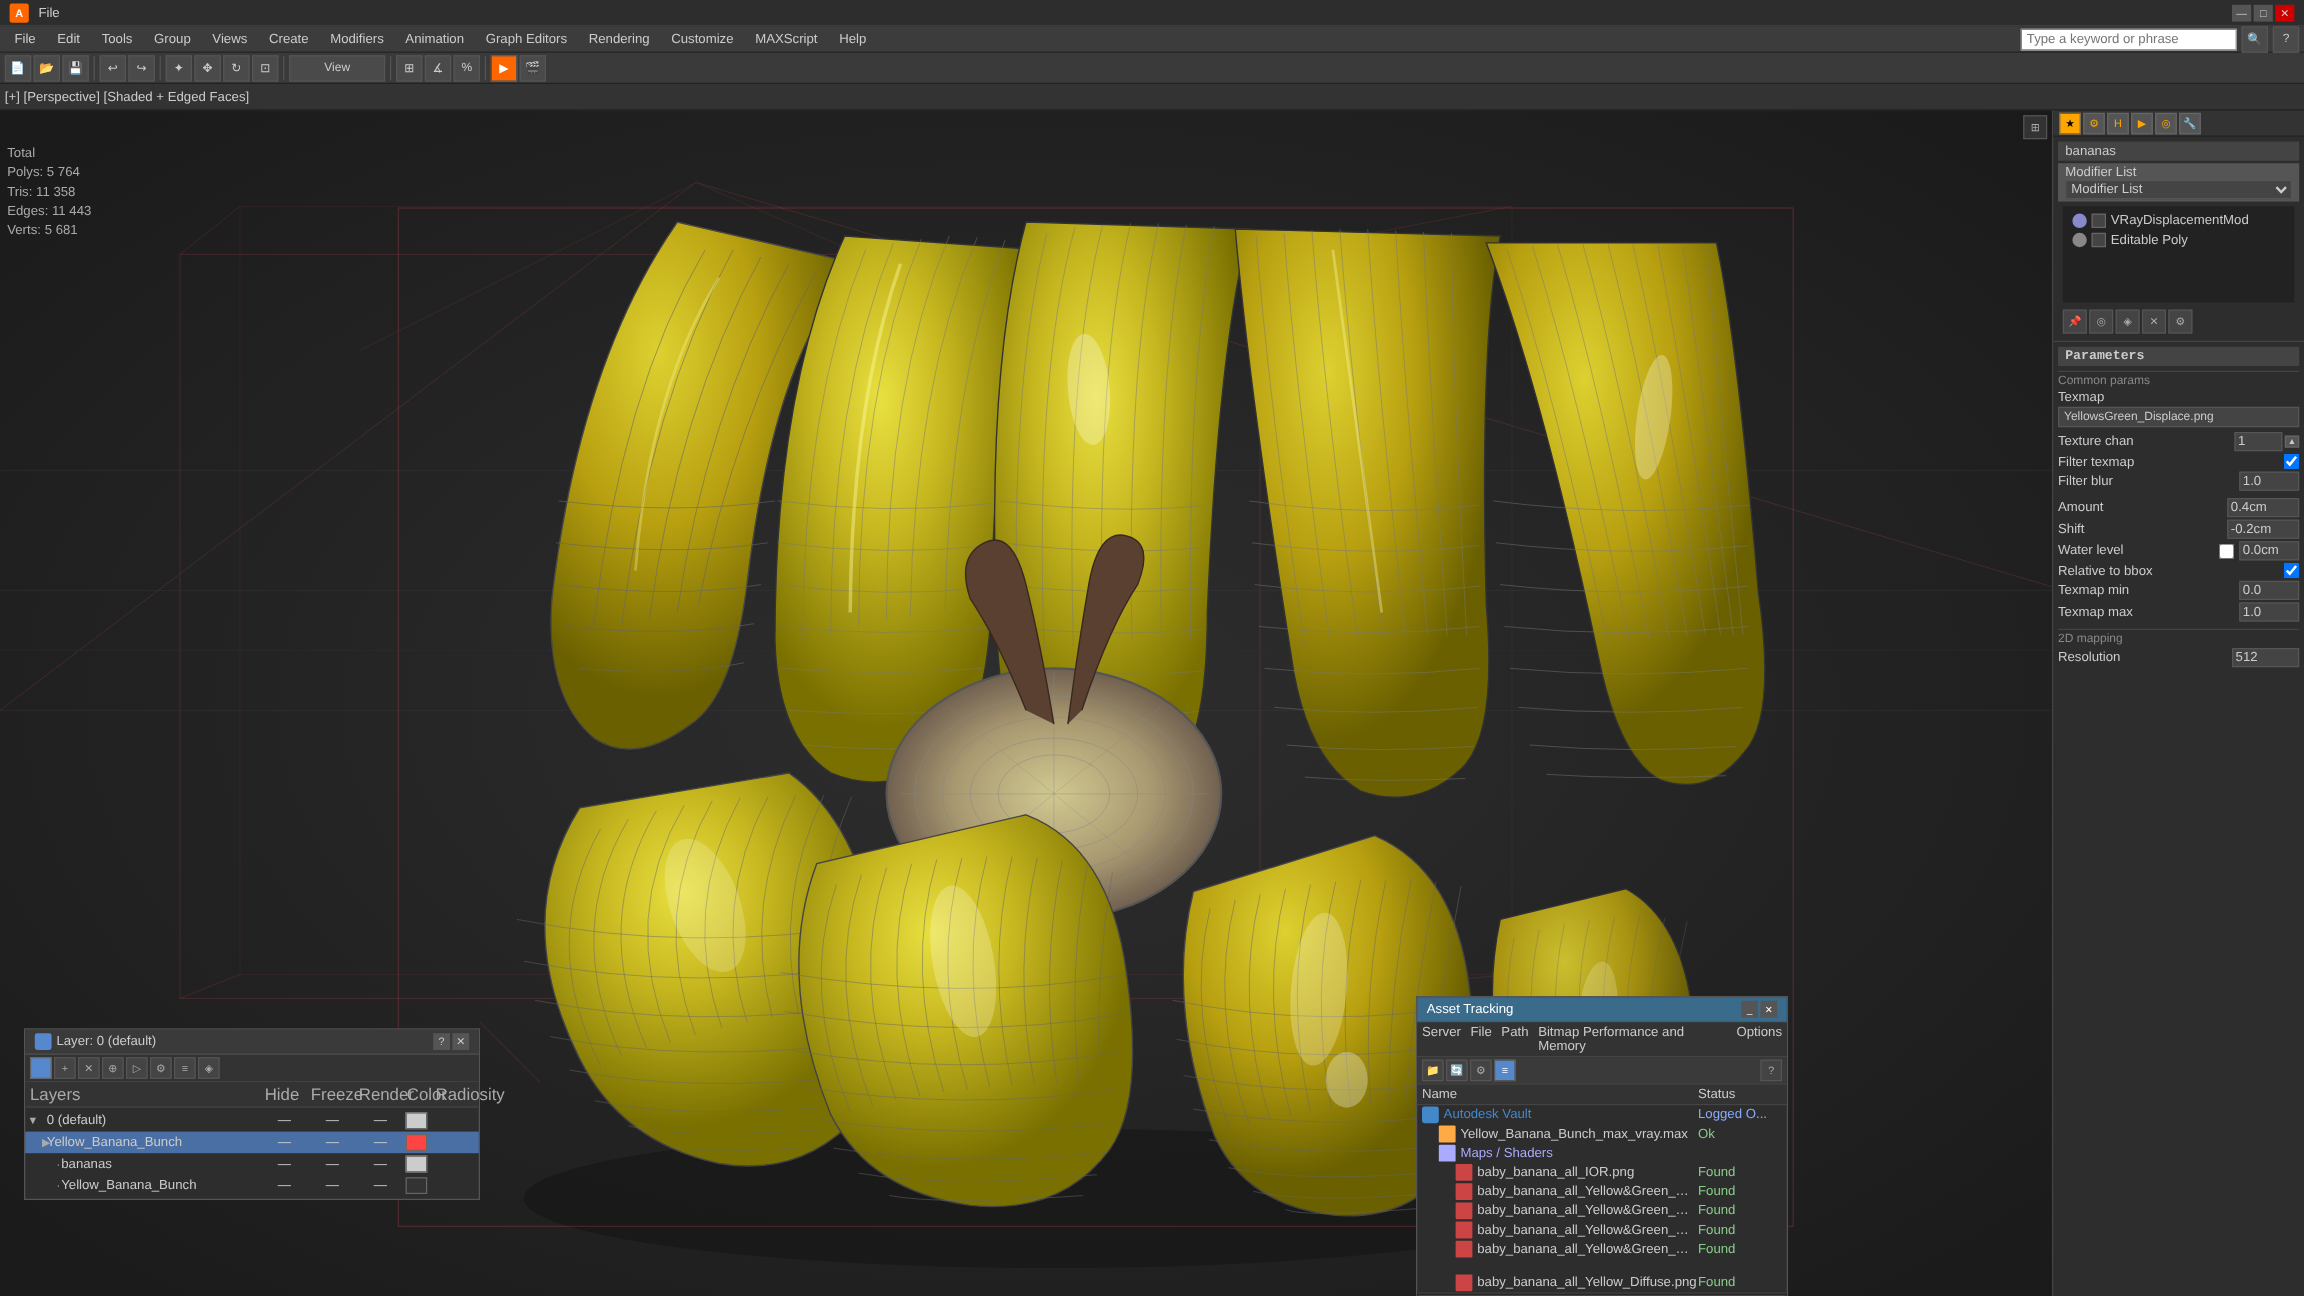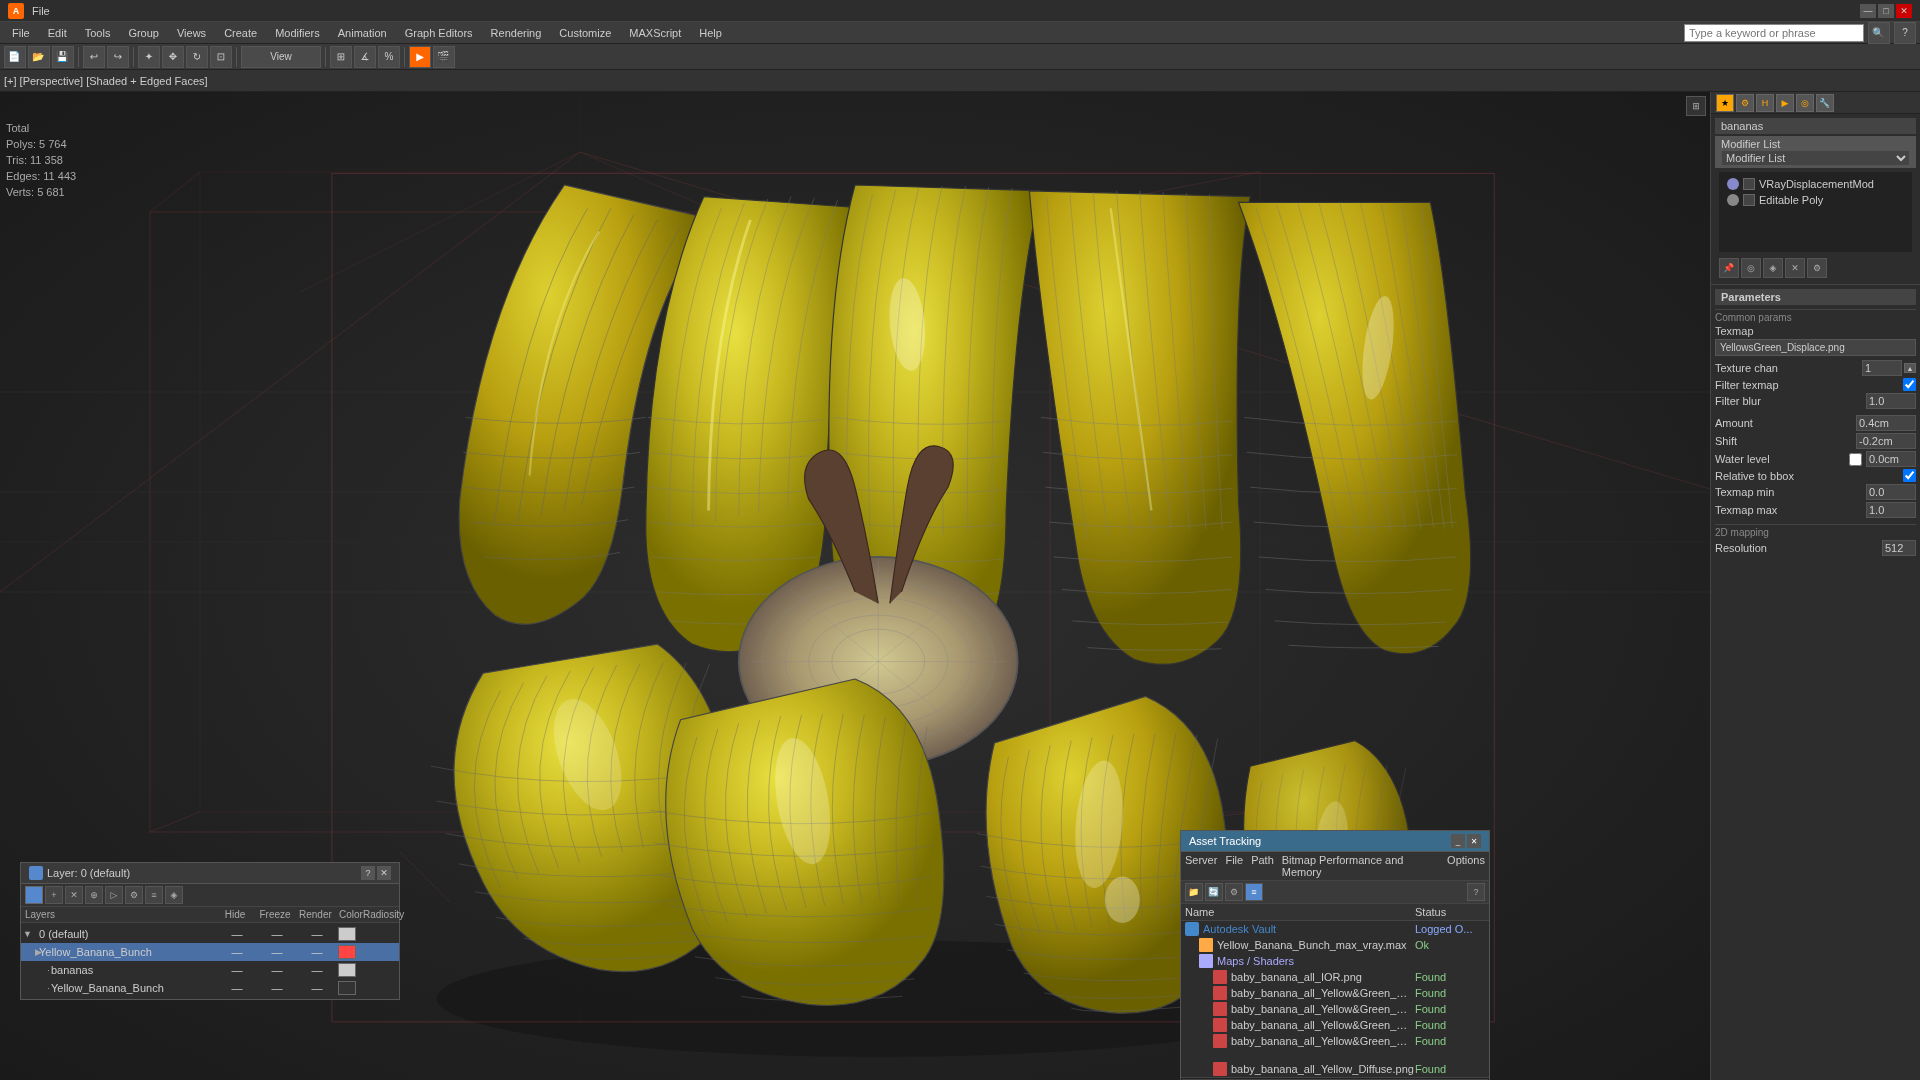--- a/index.html
+++ b/index.html
@@ -186,20 +186,21 @@
       overflow-y: auto;
       padding: 4px;
       font-size: 11px;
     }
     .params-header {
       background: #444;
       padding: 2px 6px;
       color: #ccc;
       margin-bottom: 4px;
       font-weight: bold;
+      font-family: Liberation Mono, monospace;
     }
     .param-group { margin-bottom: 6px; }
     .param-group-label { color: #888; font-size: 10px; margin-bottom: 2px; border-top: 1px solid #444; padding-top: 2px; }
     .param-row { display: flex; align-items: center; margin-bottom: 2px; gap: 4px; }
     .param-label { color: #ccc; font-size: 11px; flex: 1; }
     .param-radio { display: flex; align-items: center; gap: 4px; margin-bottom: 2px; }
     .param-radio input[type=radio] { width: 10px; height: 10px; }
 
     
     #layer-panel {
@@ -228,21 +229,21 @@
       align-items: center;
       gap: 2px;
       border-bottom: 1px solid #444;
     }
     .layer-tool-btn { width: 18px; height: 18px; background: #444; border: 1px solid #555; color: #aaa; font-size: 9px; cursor: pointer; display: flex; align-items: center; justify-content: center; }
     #layer-columns {
       display: flex;
       background: #333;
       padding: 2px 0;
       border-bottom: 1px solid #444;
-      font-size: 10px;
+      font-size: 14px;
       color: #aaa;
     }
     .layer-col { padding: 0 4px; }
     .layer-col.name { flex: 1; }
     .layer-col.small { width: 40px; text-align: center; }
     .layer-col.color { width: 24px; }
     #layer-rows { padding: 2px 0; }
     .layer-row {
       display: flex;
       align-items: center;
@@ -938,18 +939,18 @@
         <div class="param-row">
           <span class="param-label">Texmap max</span>
           <input type="text" style="width: 50px; background: rgb(68, 68, 68); border: 1px solid rgb(85, 85, 85); color: rgb(204, 204, 204); font-size: 11px; padding: 1px 2px;" value="1.0">
         </div>
       </div>
 
       <div class="param-group">
         <div class="param-group-label">2D mapping</div>
         <div class="param-row">
           <span class="param-label">Resolution</span>
-          <input type="text" style="width: 34px; background: rgb(68, 68, 68); border: 1px solid rgb(85, 85, 85); color: rgb(204, 204, 204); font-size: 11px; padding: 1px 2px;" value="512">
+          <input type="text" style="width: 56px; background: rgb(68, 68, 68); border: 1px solid rgb(85, 85, 85); color: rgb(204, 204, 204); font-size: 11px; padding: 1px 2px;" value="512">
         </div>
       </div>
     </div>
   </div>
 </div>
 
 </body></html>

